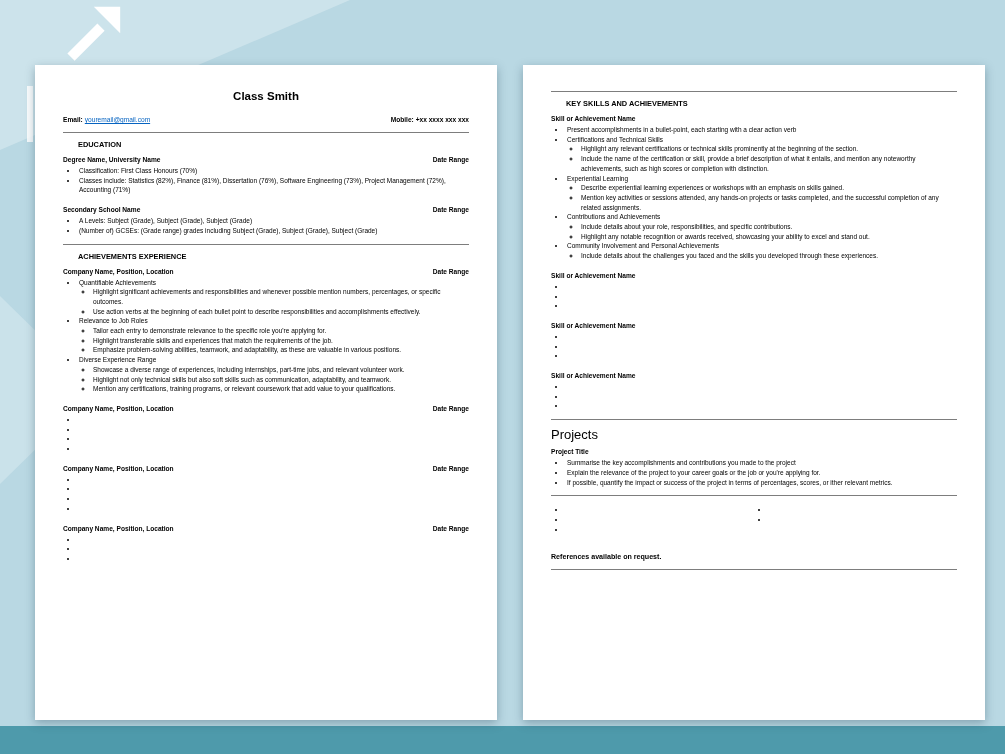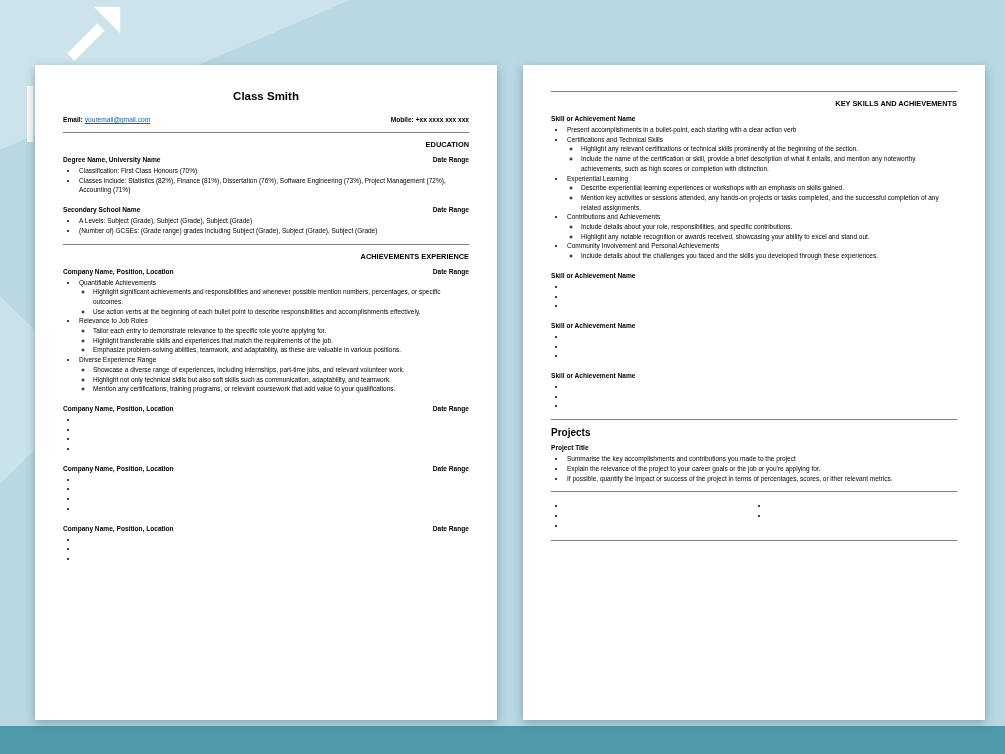--- a/index.html
+++ b/index.html
@@ -48,22 +48,22 @@
     display: flex; justify-content: space-between;
     font-size: 6.6px; line-height: 9px;
   }
   .contact-label { font-weight: bold; margin-right: 2px; }
   .mobile-line { font-weight: bold; }
   .email-link { color: var(--link, #0563c1); text-decoration: underline; cursor: pointer; }
 
   hr.rule { border: none; border-top: 1px solid #7d7d7d; margin: 8px 0 7px 0; }
   hr.rule-top { margin-top: 1px; }
 
-  .section-heading { font-size: 7.4px; font-weight: bold; margin: 2px 0 6px 15px; text-align: right; }
-  .subheading { font-size: 10px; font-weight: bold; margin: 2px 0 5px 0; }
+  .section-heading { font-size: 7.4px; font-weight: bold; margin: 2px 0 6px 15px; }
+  .subheading { font-size: 13px; font-weight: normal; margin: 2px 0 5px 0; }
 
   .entry + .entry { margin-top: 10px; }
   .entry-head {
     display: flex; justify-content: space-between;
     font-size: 6.6px; font-weight: bold; line-height: 9px; margin-bottom: 2px;
   }
   .entry-date { white-space: nowrap; }
 
   ul.bullets {
     margin: 2px 0 2px 0; padding-left: 15px;
@@ -271,14 +271,15 @@
           <li>&nbsp;</li>
         </ul>
       </div>
       <div class="addl-col">
         <ul class="bullets">
           <li>&nbsp;</li>
           <li>&nbsp;</li>
         </ul>
       </div>
     </div>
+  <div class="references">References available on request.</div>
   <hr class="rule rule-bottom">
 </div>
 
 </body></html>

